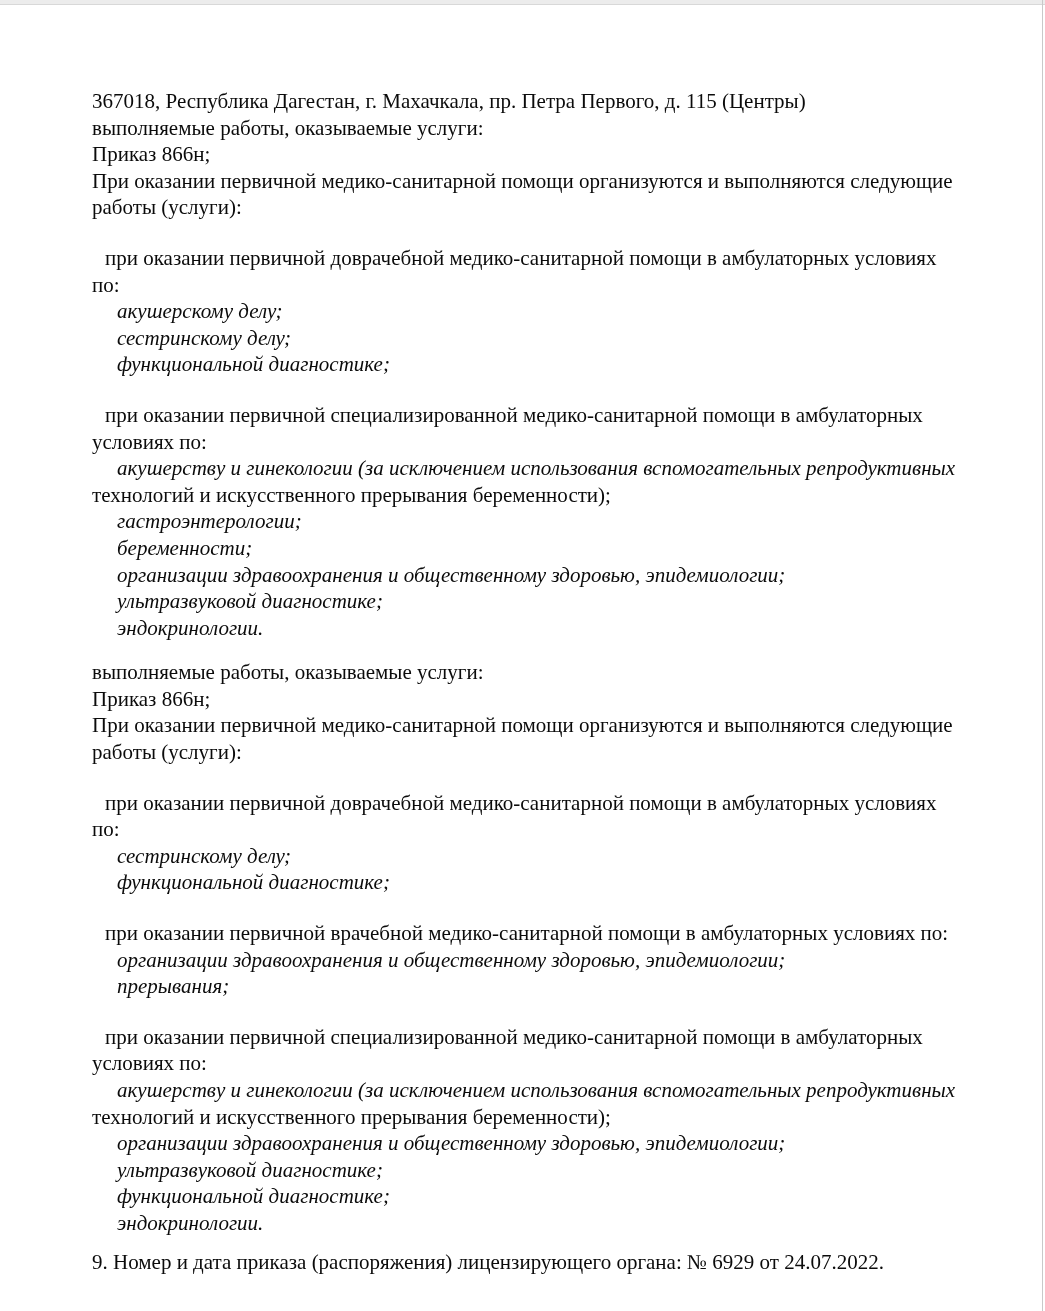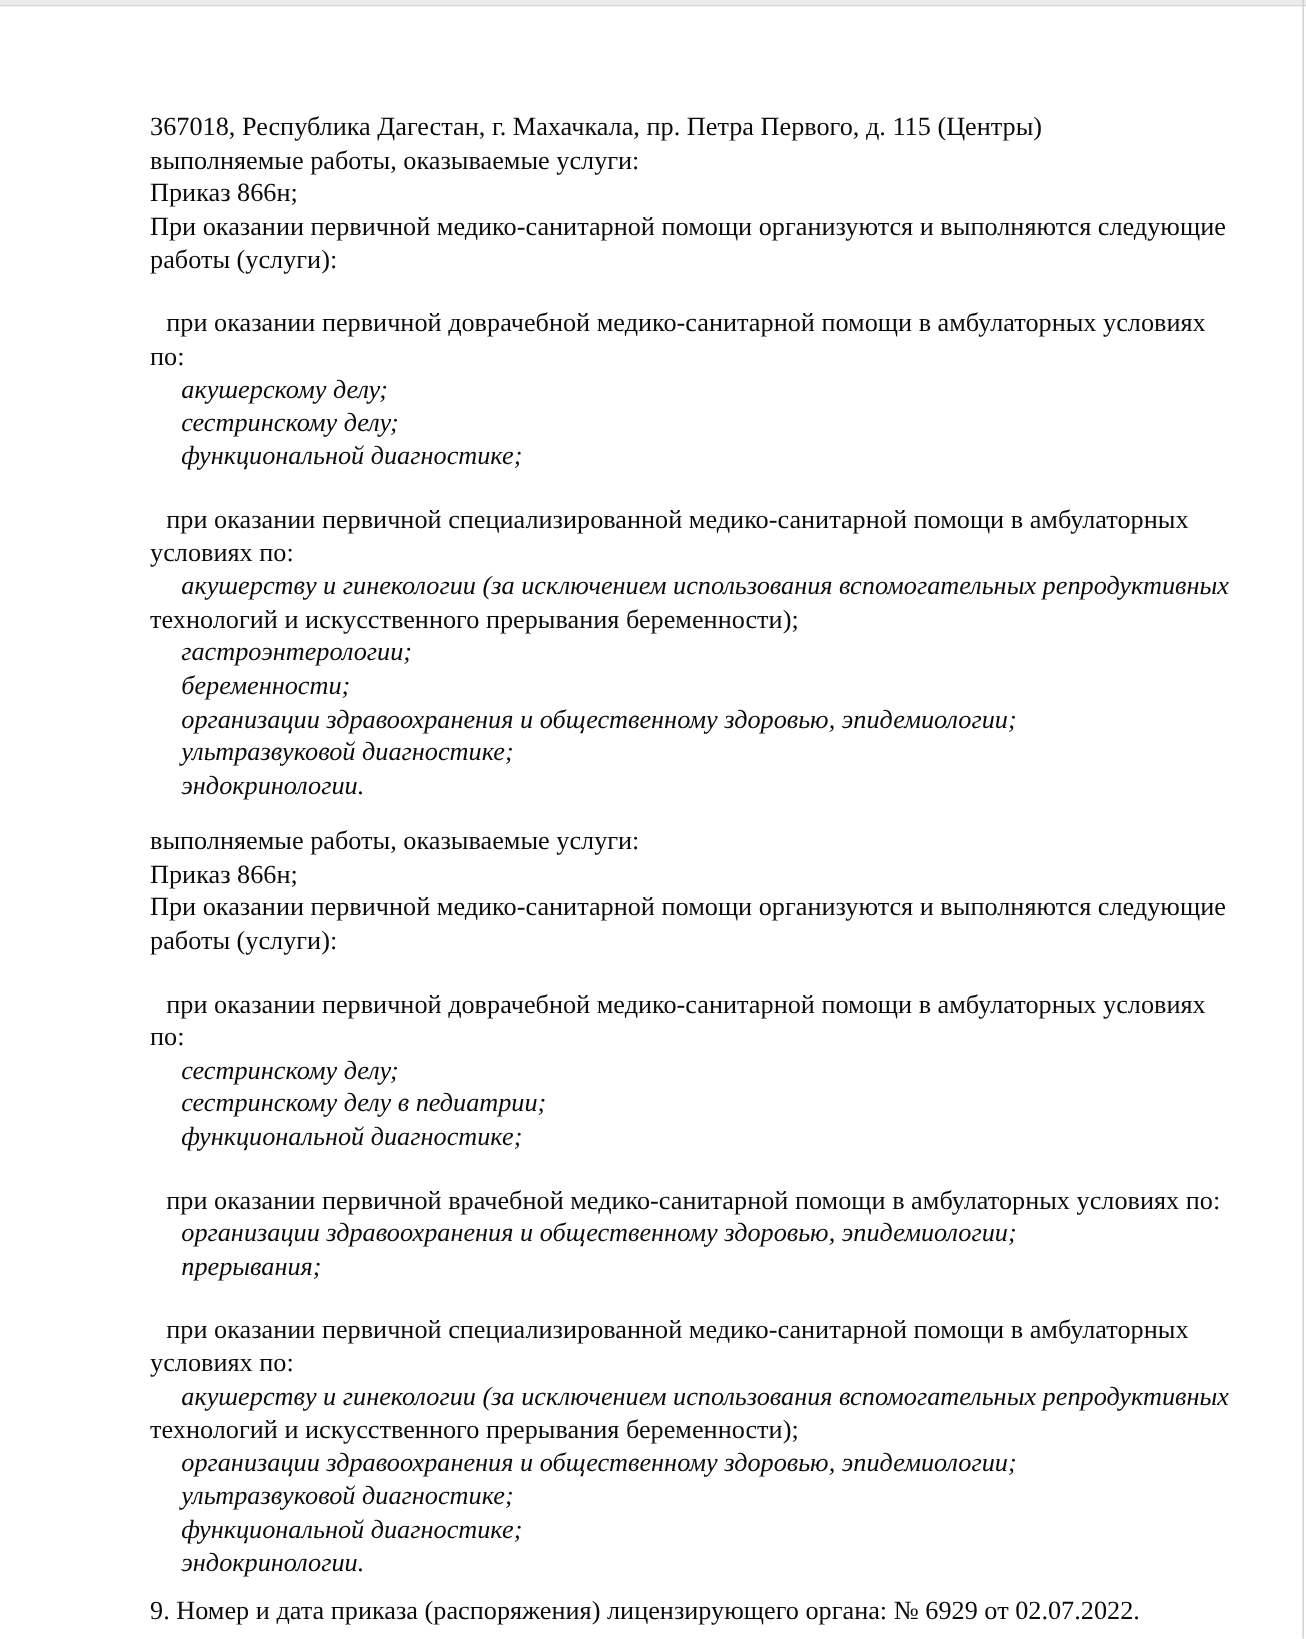--- a/index.html
+++ b/index.html
@@ -24,21 +24,21 @@
   .right-line {
     position: absolute;
     top: 0;
     left: 1042px;
     width: 1px;
     bottom: 0;
     background: #c9c9c9;
   }
   .doc {
     position: absolute;
-    left: 120px;
+    left: 92px;
     top: 88px;
     width: 890px;
     font-size: 21px;
     line-height: 26.6px;
     color: #0b0b0b;
   }
   .section { margin: 0; }
   .section + .section { margin-top: 18px; }
   .section.order { margin-top: 12px; }
   .line { white-space: pre; }
@@ -75,30 +75,29 @@
       <div class="line indent-2">эндокринологии.</div>
     </div>
   <div class="section">
       <div class="line indent-0">выполняемые работы, оказываемые услуги:</div>
       <div class="line indent-0">Приказ 866н;</div>
       <div class="line indent-0">При оказании первичной медико-санитарной помощи организуются и выполняются следующие</div>
       <div class="line indent-0">работы (услуги):</div>
       <div class="line indent-1">при оказании первичной доврачебной медико-санитарной помощи в амбулаторных условиях</div>
       <div class="line indent-0">по:</div>
       <div class="line indent-2">сестринскому делу;</div>
-      <div class="line indent-2">сестринскому делу в педиатрии;</div>
       <div class="line indent-2">функциональной диагностике;</div>
       <div class="line indent-1">при оказании первичной врачебной медико-санитарной помощи в амбулаторных условиях по:</div>
       <div class="line indent-2">организации здравоохранения и общественному здоровью, эпидемиологии;</div>
       <div class="line indent-2">прерывания;</div>
       <div class="line indent-1">при оказании первичной специализированной медико-санитарной помощи в амбулаторных</div>
       <div class="line indent-0">условиях по:</div>
       <div class="line indent-2">акушерству и гинекологии (за исключением использования вспомогательных репродуктивных</div>
       <div class="line indent-0">технологий и искусственного прерывания беременности);</div>
       <div class="line indent-2">организации здравоохранения и общественному здоровью, эпидемиологии;</div>
       <div class="line indent-2">ультразвуковой диагностике;</div>
       <div class="line indent-2">функциональной диагностике;</div>
       <div class="line indent-2">эндокринологии.</div>
     </div>
   <div class="section order">
-      <div class="line indent-0">9. Номер и дата приказа (распоряжения) лицензирующего органа: № 6929 от 02.07.2022.</div>
+      <div class="line indent-0">9. Номер и дата приказа (распоряжения) лицензирующего органа: № 6929 от 24.07.2022.</div>
     </div>
 </div>
 
 </body></html>

